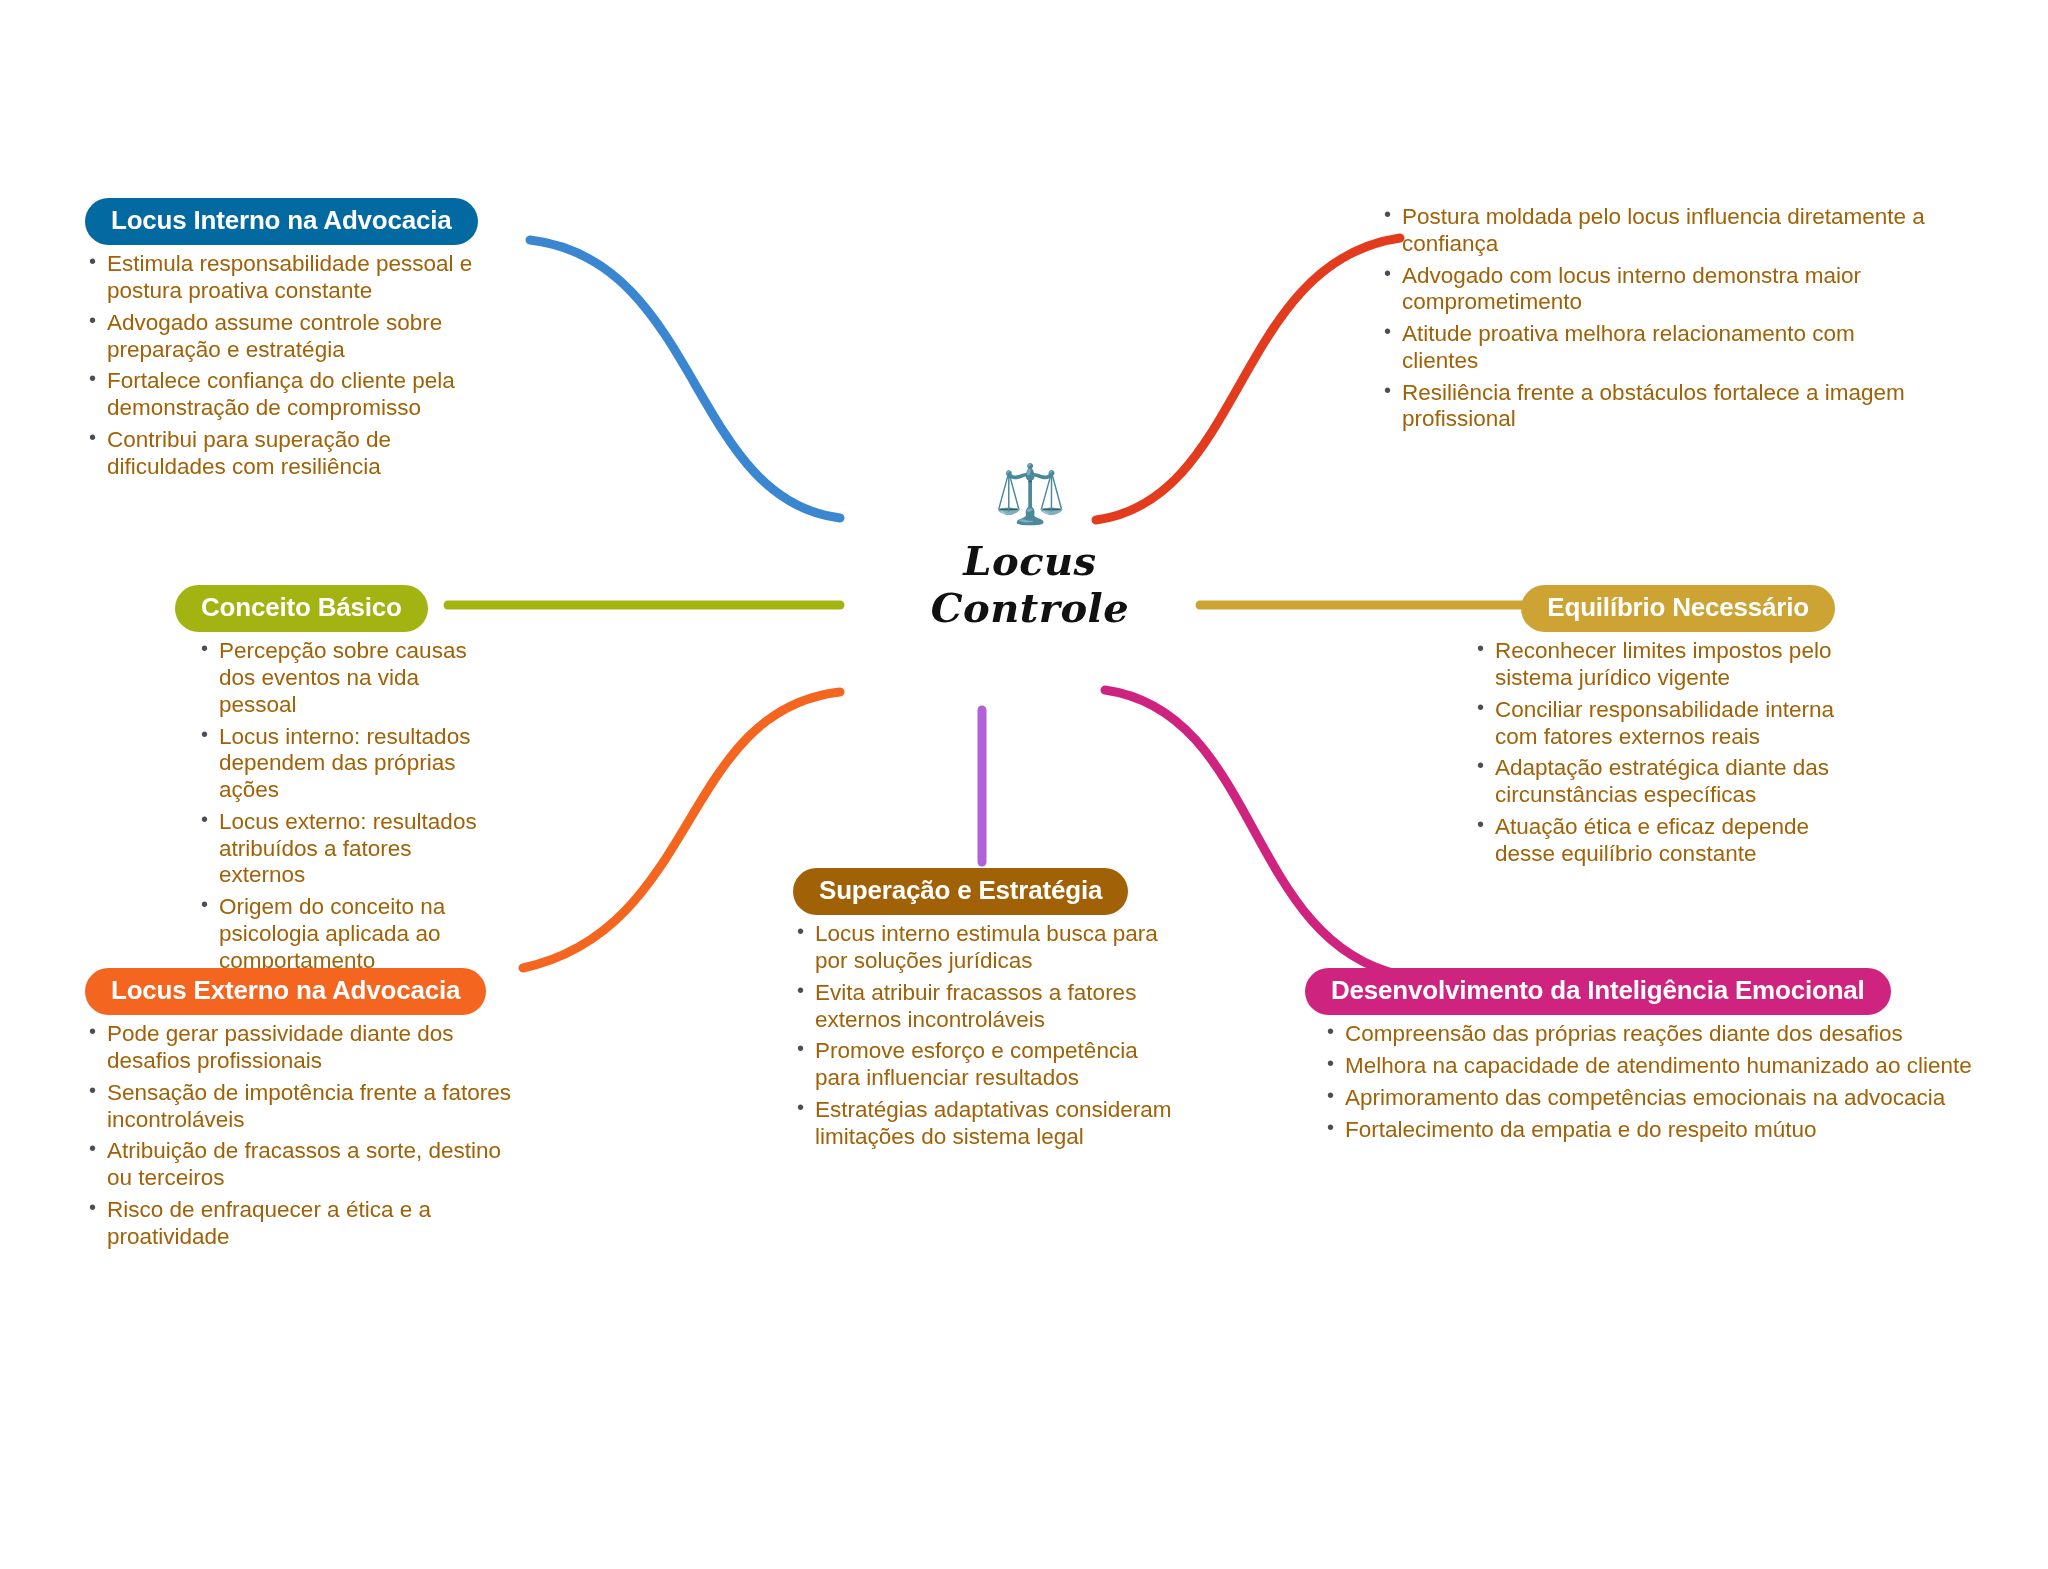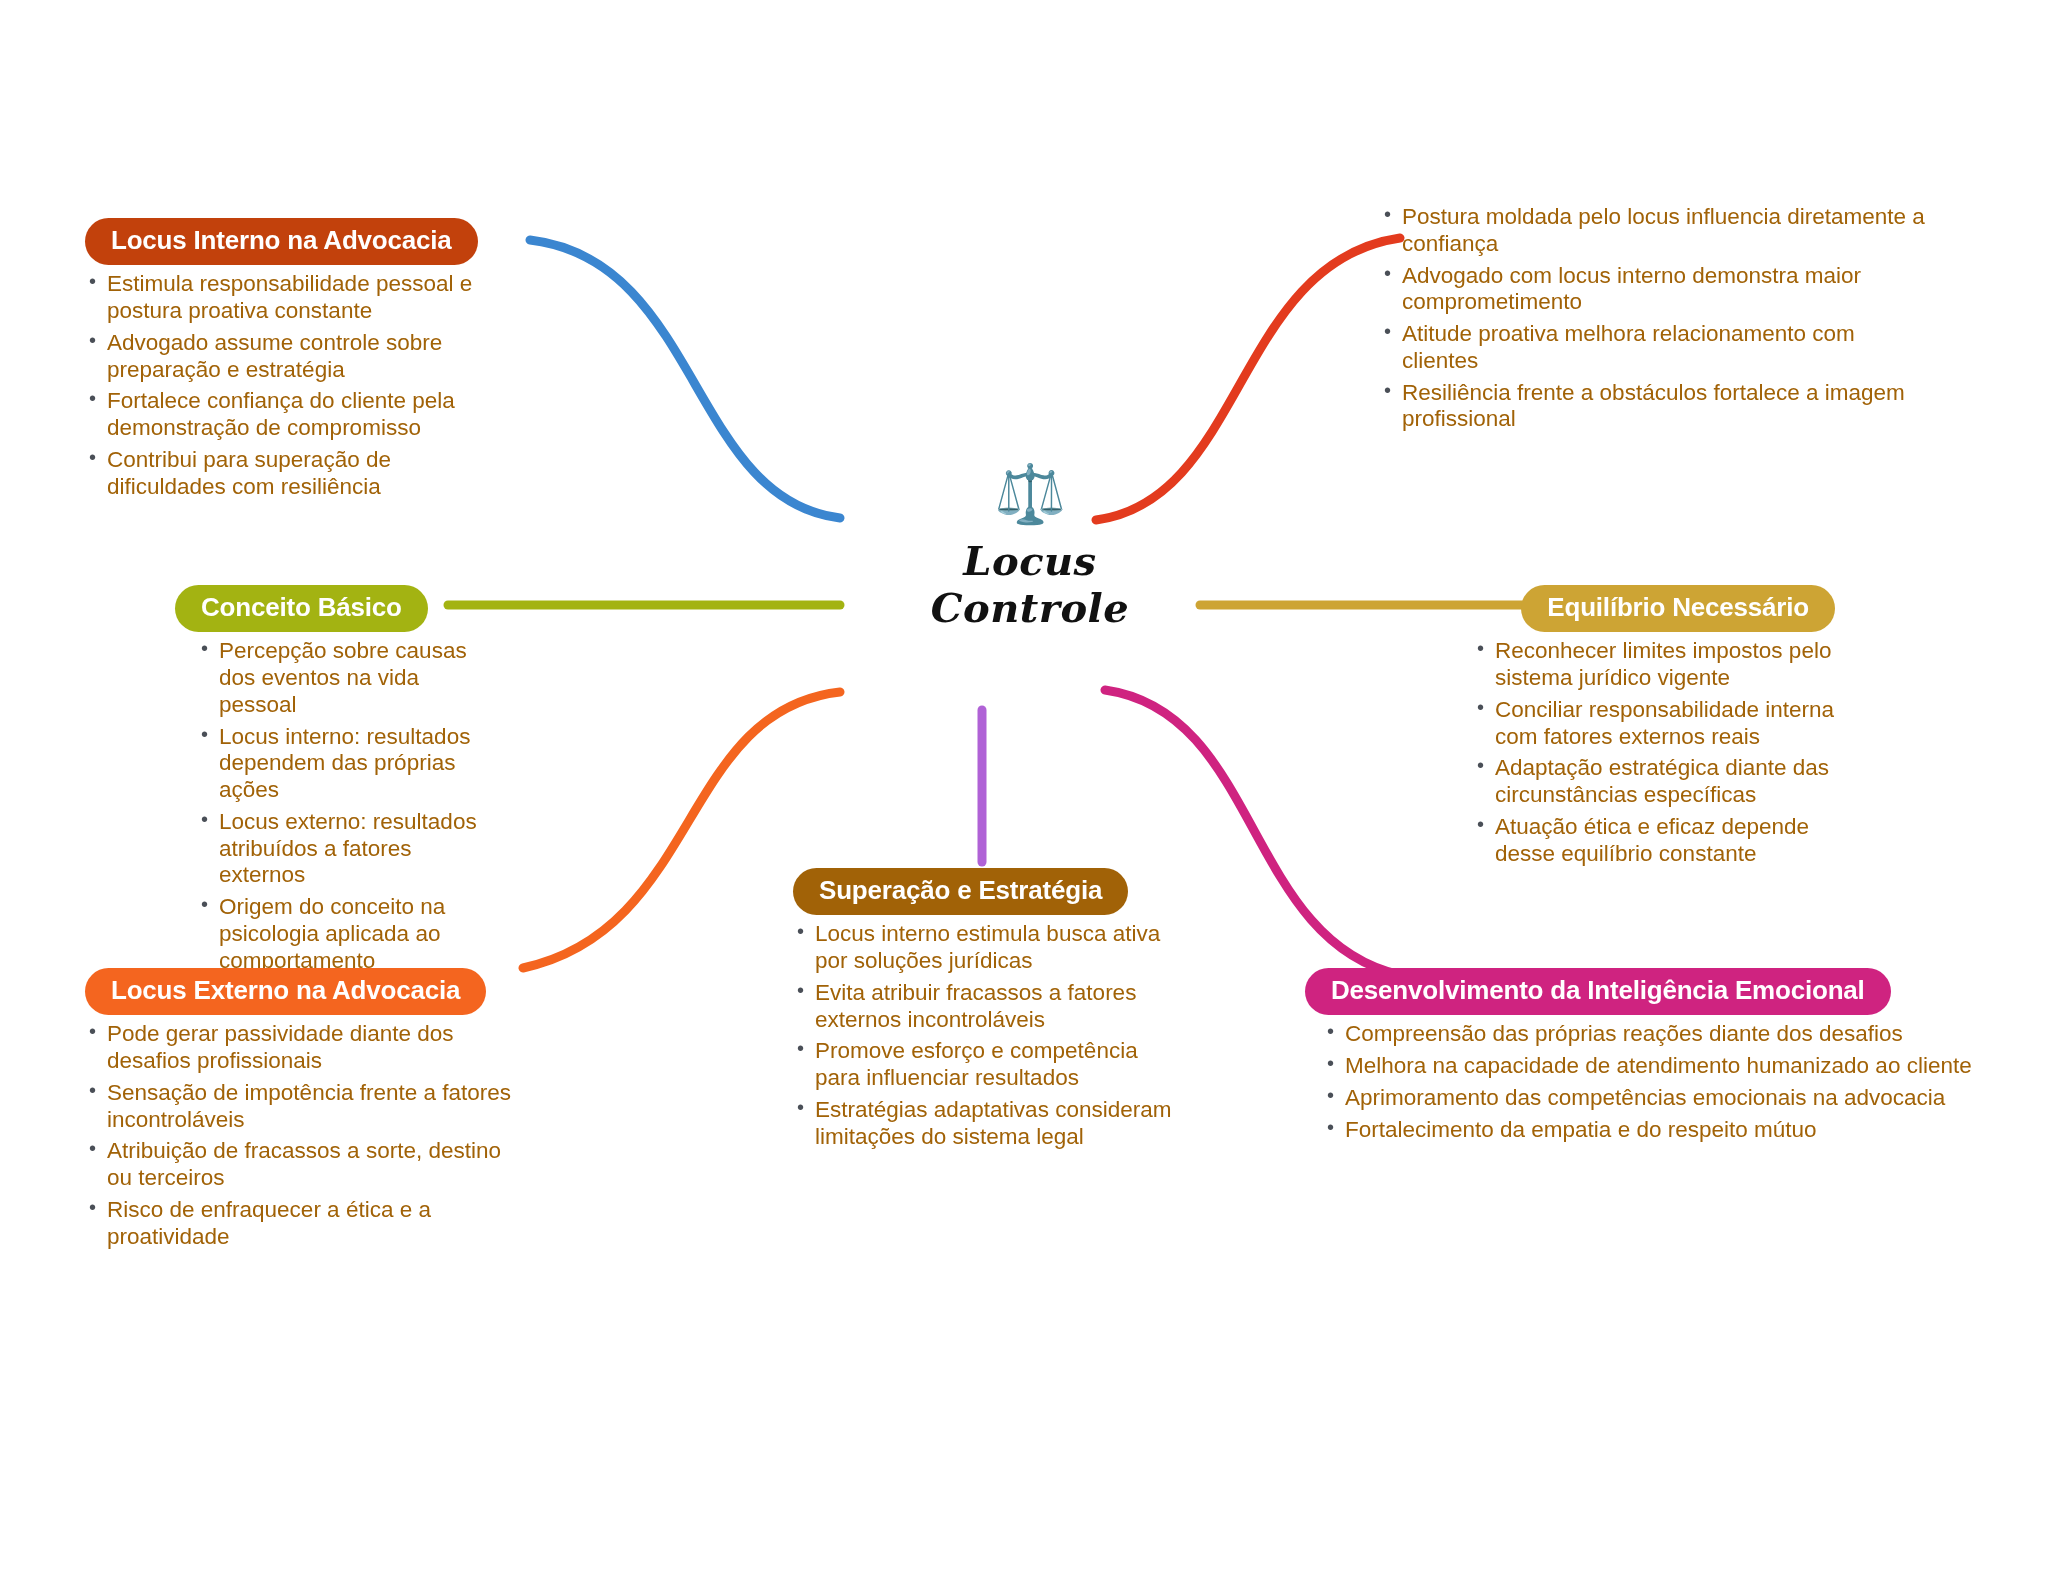--- a/index.html
+++ b/index.html
@@ -115,21 +115,21 @@
   <div id="center-node">
     <span id="scales-icon">⚖️</span>
     <div id="center-title">
       <span>Locus</span>
       <span>Controle</span>
     </div>
   </div>
 
   <div class="branch" style="left:85px; top:198px; width:430px;">
     <div class="pill-row">
-      <div class="pill" style="background:#c2410c;margin-top:20px;">Locus Interno na Advocacia</div>
+      <div class="pill" style="background:#0369a1;">Locus Interno na Advocacia</div>
     </div>
     <ul class="bullets">
       <li>Estimula responsabilidade pessoal e postura proativa constante</li>
       <li>Advogado assume controle sobre preparação e estratégia</li>
       <li>Fortalece confiança do cliente pela demonstração de compromisso</li>
       <li>Contribui para superação de dificuldades com resiliência</li>
     </ul>
   </div>
 
   <div class="branch" style="left:1380px; top:198px; width:545px;">
@@ -175,21 +175,21 @@
       <li>Atribuição de fracassos a sorte, destino ou terceiros</li>
       <li>Risco de enfraquecer a ética e a proatividade</li>
     </ul>
   </div>
 
   <div class="branch" style="left:793px; top:868px; width:390px;">
     <div class="pill-row">
       <div class="pill" style="background:#a16207;">Superação e Estratégia</div>
     </div>
     <ul class="bullets">
-      <li>Locus interno estimula busca ativa por soluções jurídicas</li>
+      <li>Locus interno estimula busca para por soluções jurídicas</li>
       <li>Evita atribuir fracassos a fatores externos incontroláveis</li>
       <li>Promove esforço e competência para influenciar resultados</li>
       <li>Estratégias adaptativas consideram limitações do sistema legal</li>
     </ul>
   </div>
 
   <div class="branch" style="left:1305px; top:968px; width:680px;">
     <div class="pill-row">
       <div class="pill" style="background:#cf2380;">Desenvolvimento da Inteligência Emocional</div>
     </div>

